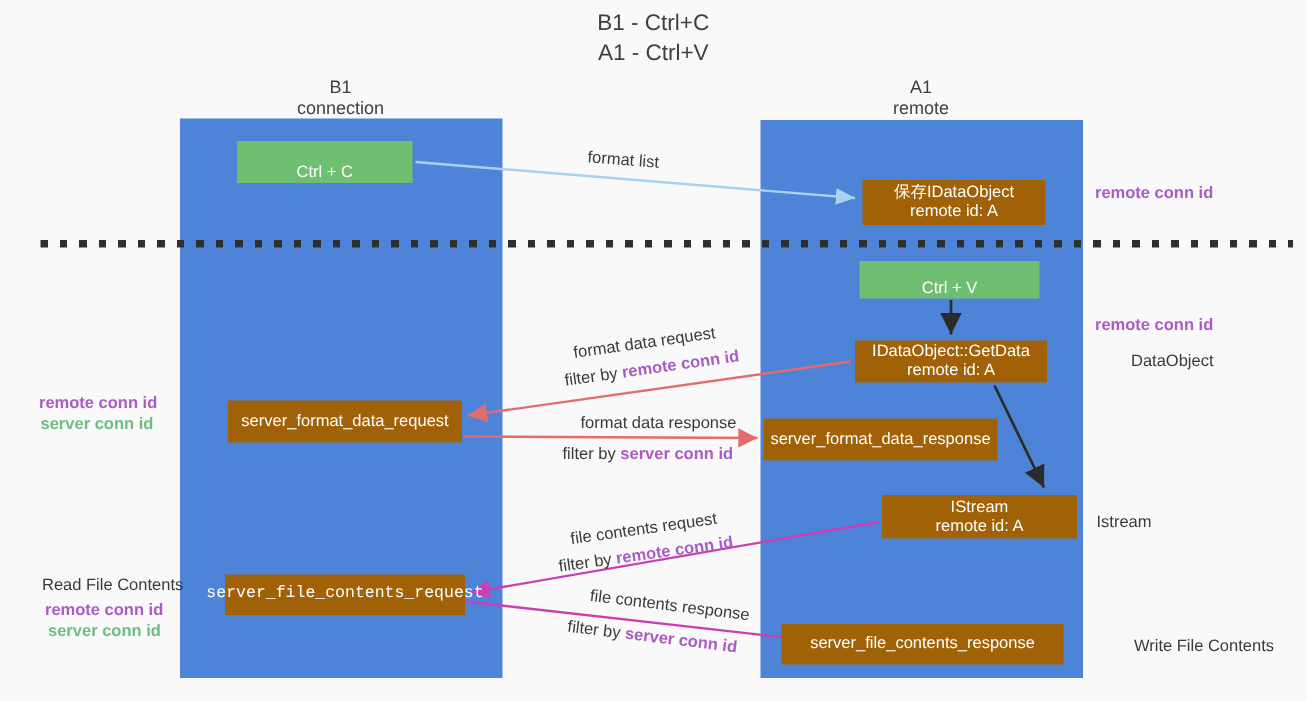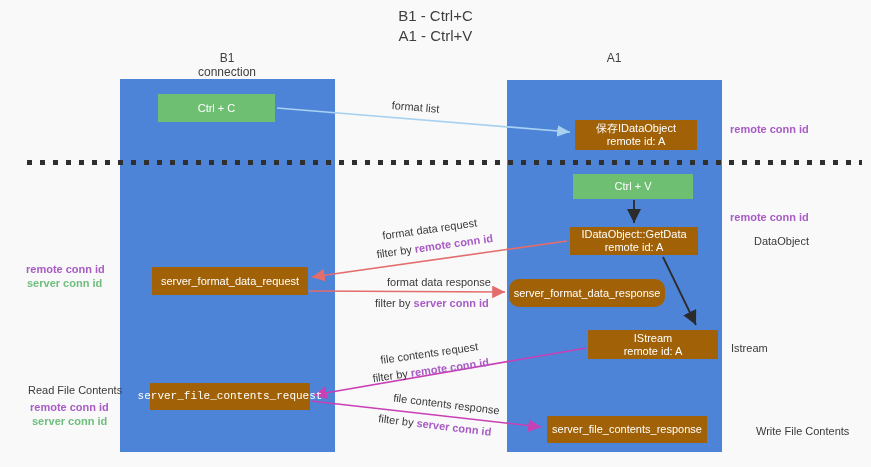--- a/index.html
+++ b/index.html
@@ -24,32 +24,32 @@
   .lifeline.right { left:507px; top:80px; width:215px; height:372px; }
 
   .dashline { position:absolute; left:27px; top:160px; width:835px; height:5px; z-index:2;
               background: repeating-linear-gradient(90deg,#2f2f2f 0 5px, transparent 5px 13px); }
 
   svg.arrows { position:absolute; left:0; top:0; width:871px; height:467px; z-index:2; pointer-events:none; }
 
   .box { position:absolute; z-index:3; display:flex; flex-direction:column;
          align-items:center; justify-content:center; color:#ffffff;
          font-size:11px; line-height:13px; text-align:center; }
-  .box.green  { background:#6fbf73; }
+  .box.green  { background:#6fbf73;justify-content:flex-end; }
   .box.orange { background:#a16207; }
 
   .box.ctrl-c   { left:158px; top:94px;  width:117px; height:28px; }
   .box.save-obj { left:575px; top:120px; width:122px; height:30px; }
   .box.ctrl-v   { left:573px; top:174px; width:120px; height:25px; }
   .box.getdata  { left:570px; top:227px; width:128px; height:28px; }
   .box.fmt-req  { left:152px; top:267px; width:156px; height:28px; }
-  .box.fmt-res  { left:509px; top:279px; width:156px; height:28px;border-radius:10px; }
+  .box.fmt-res  { left:509px; top:279px; width:156px; height:28px; }
   .box.istream  { left:588px; top:330px; width:130px; height:29px; }
   .box.file-req { left:150px; top:383px; width:160px; height:27px;font-family:Liberation Mono, monospace; }
-  .box.file-res { left:547px; top:416px; width:160px; height:27px; }
+  .box.file-res { left:521px; top:416px; width:188px; height:27px; }
 
   .alabel { position:absolute; z-index:4; font-size:11px; color:#3a3a3a; white-space:nowrap;
             transform-origin:center; }
   .alabel .key { font-weight:bold; color:#a85cc4; }
 
   .ann { position:absolute; z-index:4; font-size:11px; white-space:nowrap; color:#3a3a3a; }
   .ann.purple { color:#a85cc4; font-weight:bold; }
   .ann.green  { color:#6fbe7e; font-weight:bold; }
 </style>
 </head>
@@ -61,20 +61,21 @@
     <div>B1 - Ctrl+C</div>
     <div>A1 - Ctrl+V</div>
   </div>
 
   <div class="col-header left">
     <div>B1</div>
     <div>connection</div>
   </div>
   <div class="col-header right">
     <div>A1</div>
+    <div>remote</div>
   </div>
 
   <div class="lifeline left"></div>
   <div class="lifeline right"></div>
 
   <div class="dashline"></div>
 
   <svg class="arrows" viewBox="0 0 871 467">
     <defs>
       <marker id="mk-blue" markerWidth="9" markerHeight="8" refX="8" refY="3.5" orient="auto">

